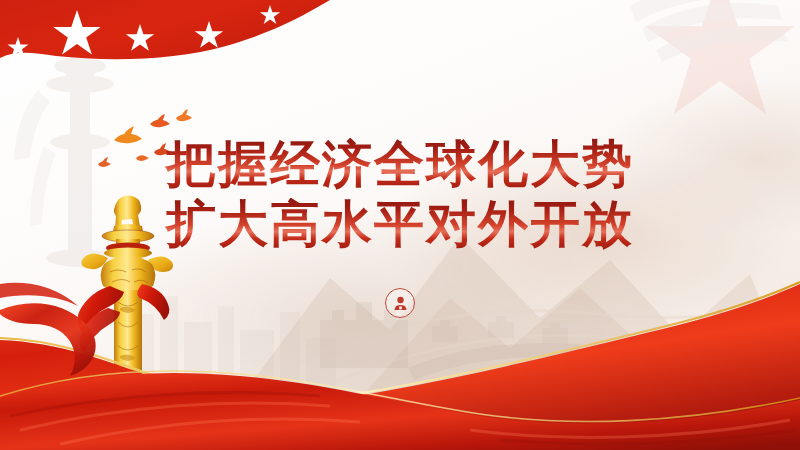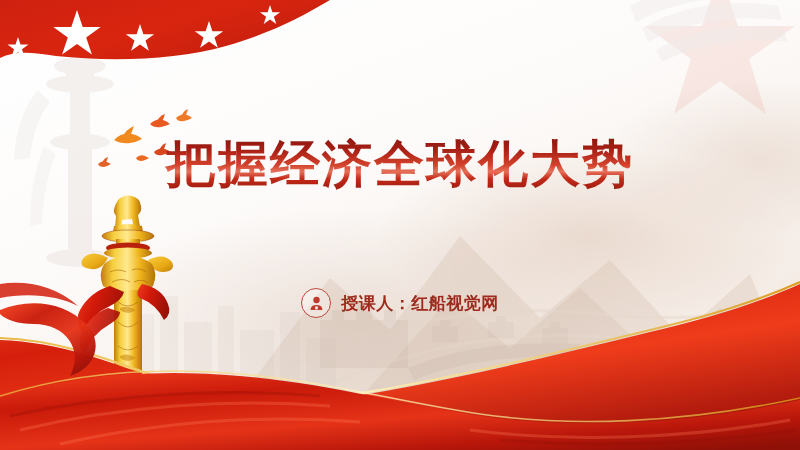--- a/index.html
+++ b/index.html
@@ -296,31 +296,31 @@
       <path d="M42 214 q8 -4 16 2 q-8 6 -16 0 z"></path>
     </g>
 
     <path d="M32 96 q-20 6 -30 24 q-6 12 2 22 q10 -18 28 -26 q12 -6 14 -14 z" fill="url(#silkA)"></path>
     <path d="M30 118 q-22 8 -28 30 q-2 10 4 16 q8 -20 26 -30 q10 -6 10 -12 z" fill="url(#silkA)" opacity=".92"></path>
     <path d="M64 94 q20 4 26 20 q4 10 -4 16 q-8 -16 -24 -22 q-6 -4 2 -14 z" fill="url(#silkA)"></path>
   </svg>
 
   <div class="title-block">
     <div class="title-line">把握经济全球化大势</div>
+    <div class="title-line">扩大高水平对外开放</div>
   </div>
 
   <div class="subtitle-row">
     <span class="person-badge">
       <svg width="17" height="17" viewBox="0 0 17 17">
         <circle cx="8.5" cy="5" r="3.2" fill="#c0392b"></circle>
         <path d="M2.6 15 q0 -5 5.9 -5 q5.9 0 5.9 5 z" fill="#c0392b"></path>
         <rect x="7.2" y="11.4" width="2.6" height="3" fill="#f6ece9"></rect>
       </svg>
     </span>
-    <span class="subtitle-text">授课人：红船视觉网</span>
   </div>
 
   <svg class="bottom-waves" viewBox="0 0 800 170" preserveAspectRatio="none">
     <defs>
       <linearGradient id="waveBack" x1="0" y1="0" x2="1" y2="0.3">
         <stop offset="0%" stop-color="#e23417"></stop>
         <stop offset="35%" stop-color="#cd1c0a"></stop>
         <stop offset="70%" stop-color="#e13316"></stop>
         <stop offset="100%" stop-color="#b0150a"></stop>
       </linearGradient>

